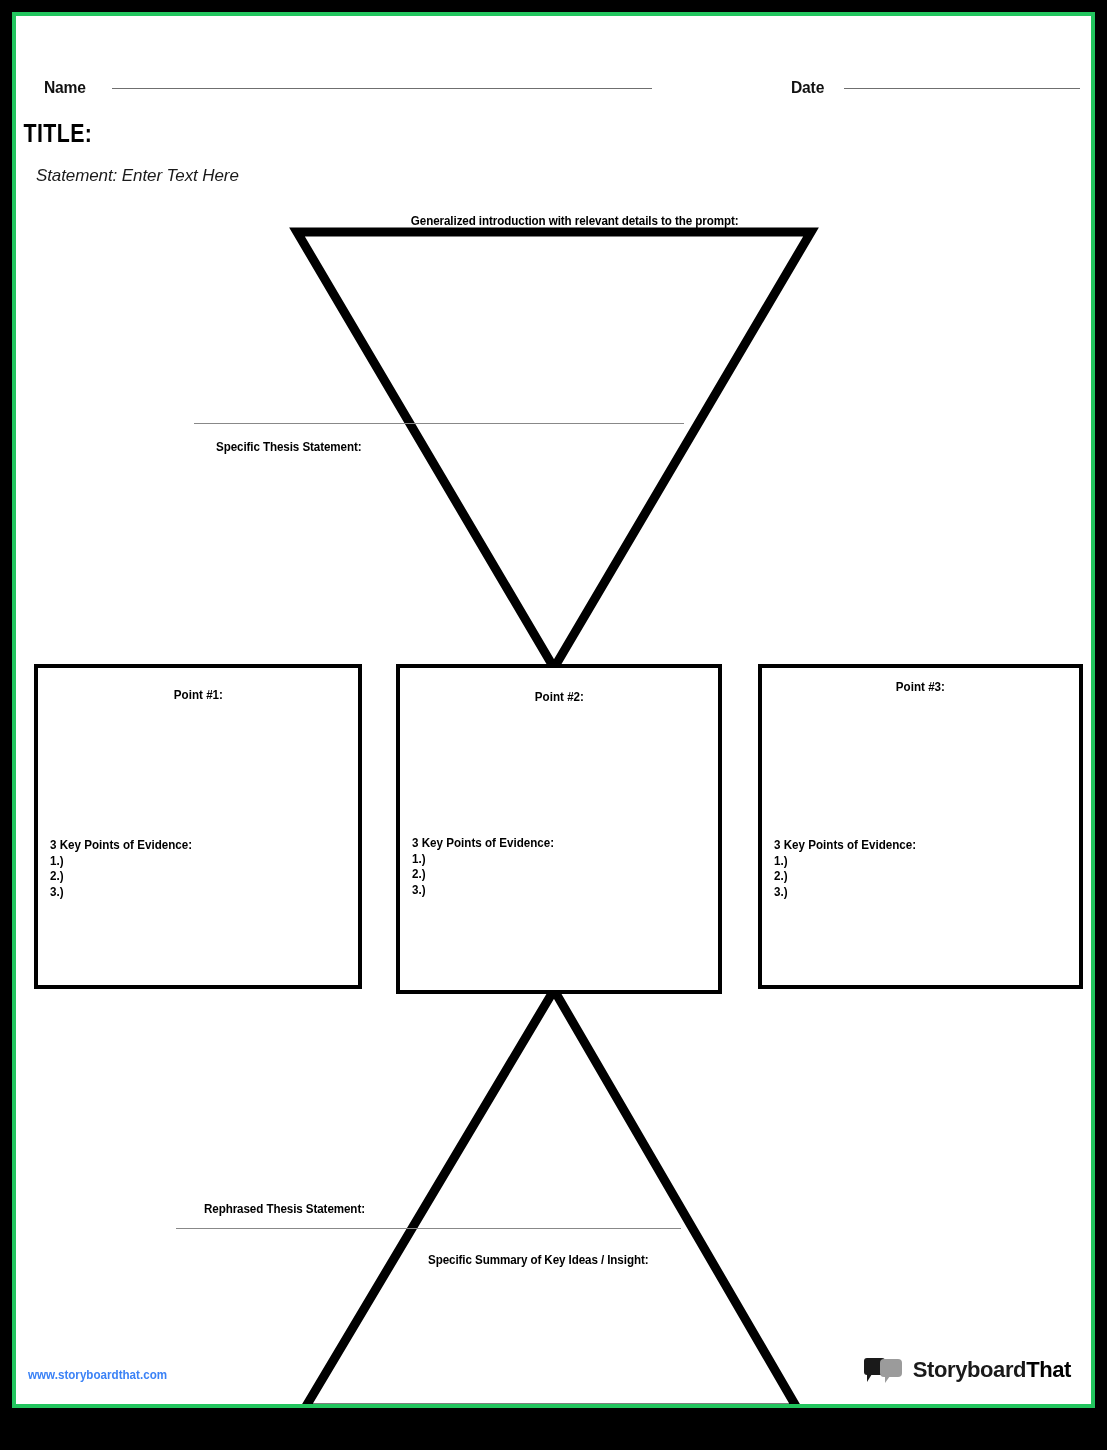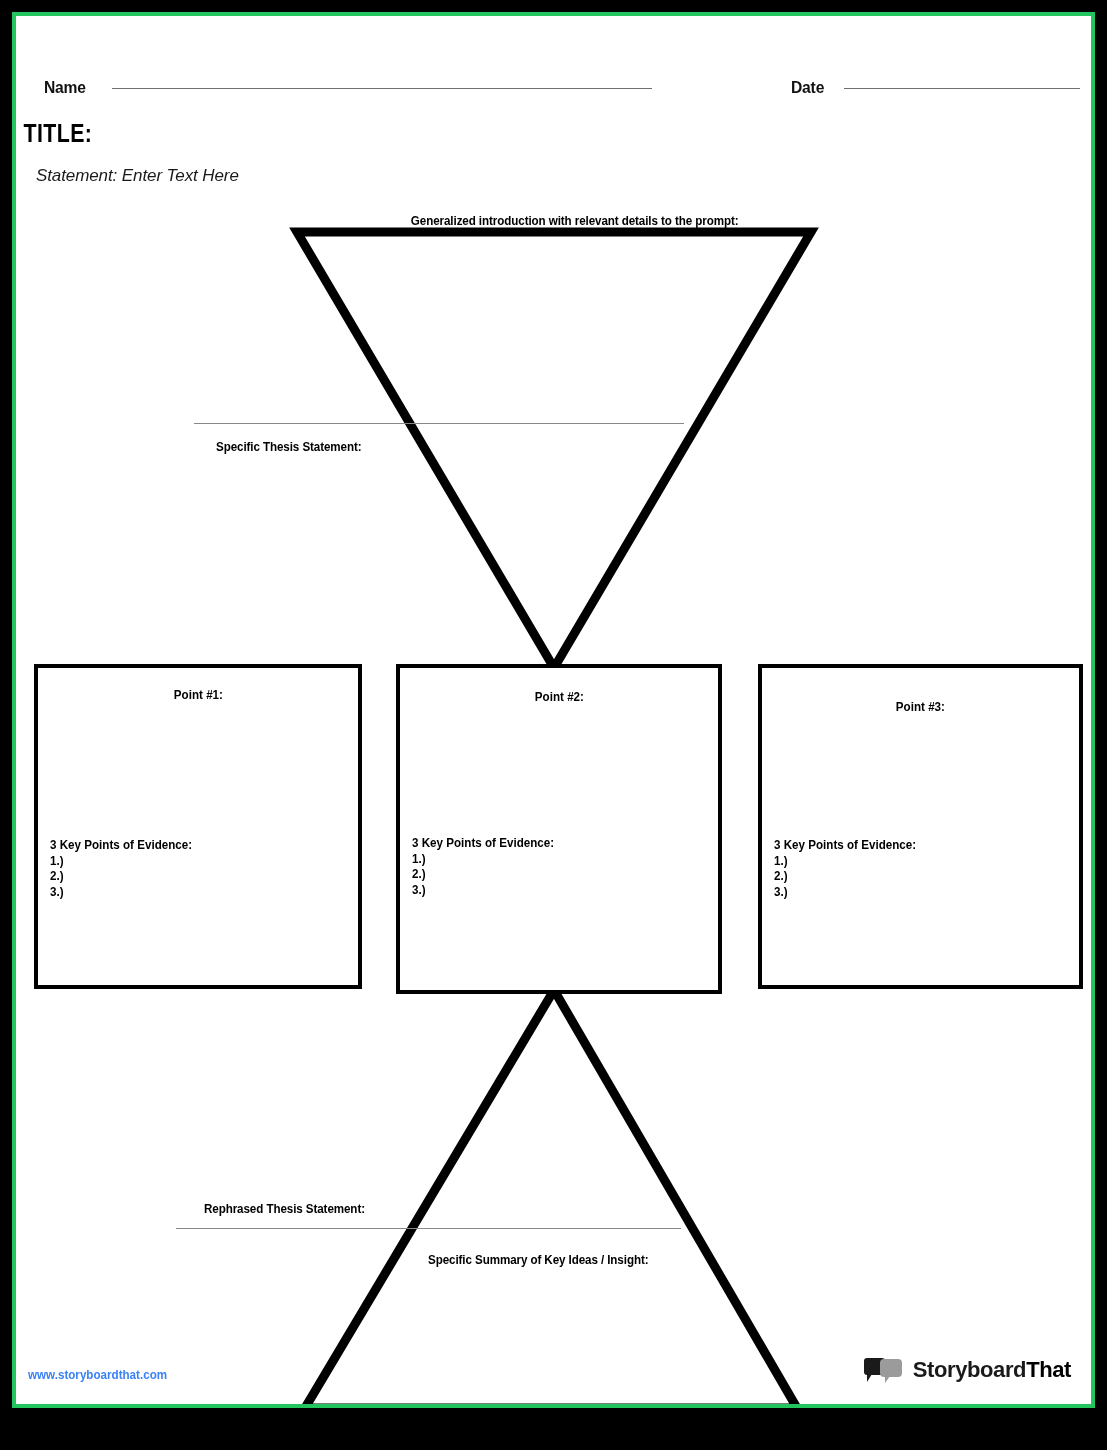--- a/index.html
+++ b/index.html
@@ -196,21 +196,21 @@
     </div>
     <div class="evid" style="top:168px;">
       <div>3 Key Points of Evidence:</div>
       <div>1.)</div>
       <div>2.)</div>
       <div>3.)</div>
     </div>
   </div>
 
   <div class="pbox" style="left:742px; top:648px; width:325px; height:325px;">
-    <div class="pbox-title" style="top:32px;">
+    <div class="pbox-title" style="top:12px;">
       <span>Point #3:</span>
     </div>
     <div class="evid" style="top:170px;">
       <div>3 Key Points of Evidence:</div>
       <div>1.)</div>
       <div>2.)</div>
       <div>3.)</div>
     </div>
   </div>
 

